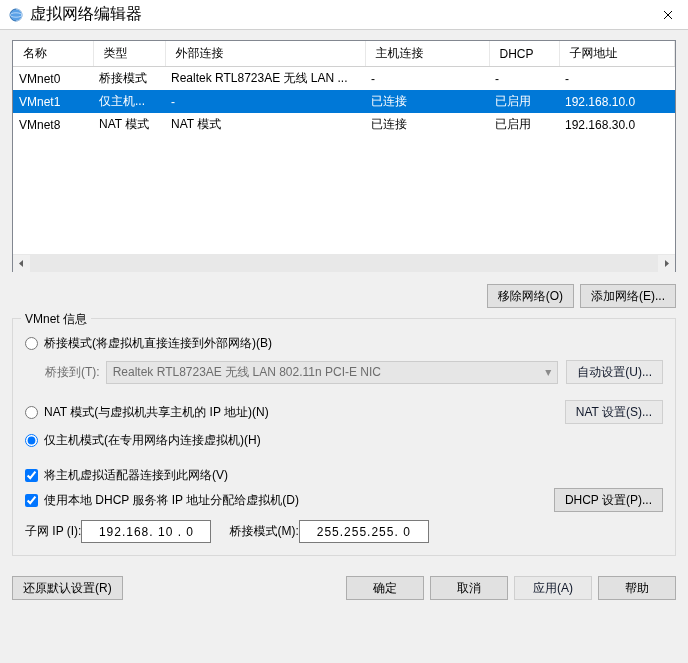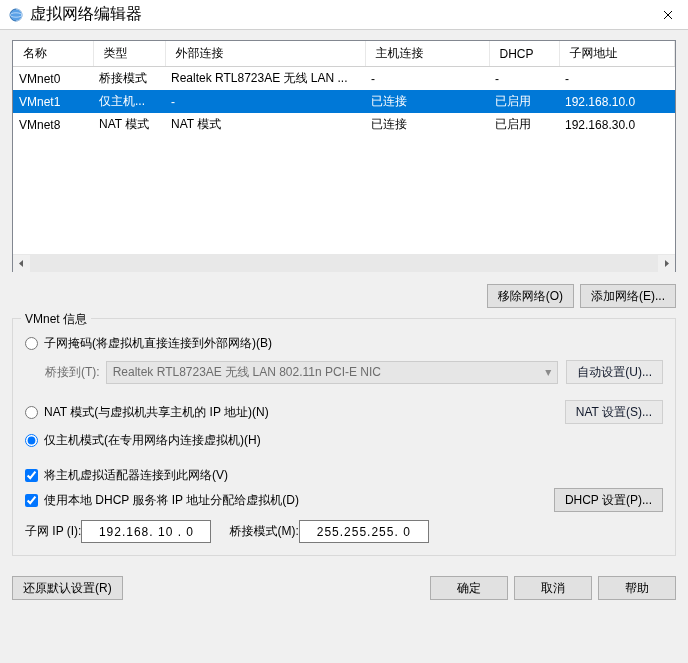--- a/index.html
+++ b/index.html
@@ -124,21 +124,21 @@
   <div class="row-right">
     <button class="btn">移除网络(O)</button>
     <button class="btn">添加网络(E)...</button>
   </div>
 
   <div class="groupbox">
     <span class="legend">VMnet 信息</span>
 
     <div class="opt-row">
       <input type="radio" class="radio" name="mode" style="">
-      <span>子网掩码(将虚拟机直接连接到外部网络)(B)</span>
+      <span>桥接模式(将虚拟机直接连接到外部网络)(B)</span>
     </div>
     <div class="indent-wrap">
       <div class="indent">
         <span style="color:#6d6d6d">桥接到(T):</span>
         <div class="combo">
           <span>Realtek RTL8723AE 无线 LAN 802.11n PCI-E NIC</span>
           <span class="chev">▾</span>
         </div>
       </div>
       <button class="btn disabled" style="margin-left:8px">自动设置(U)...</button>
@@ -178,14 +178,15 @@
     </div>
   </div>
 
 </div>
 
 <div class="bottom-bar">
   <button class="btn" style="min-width:110px">还原默认设置(R)</button>
   <div class="spacer"></div>
   <button class="btn">确定</button>
   <button class="btn">取消</button>
+  <button class="btn disabled">应用(A)</button>
   <button class="btn">帮助</button>
 </div>
 
 </body></html>

